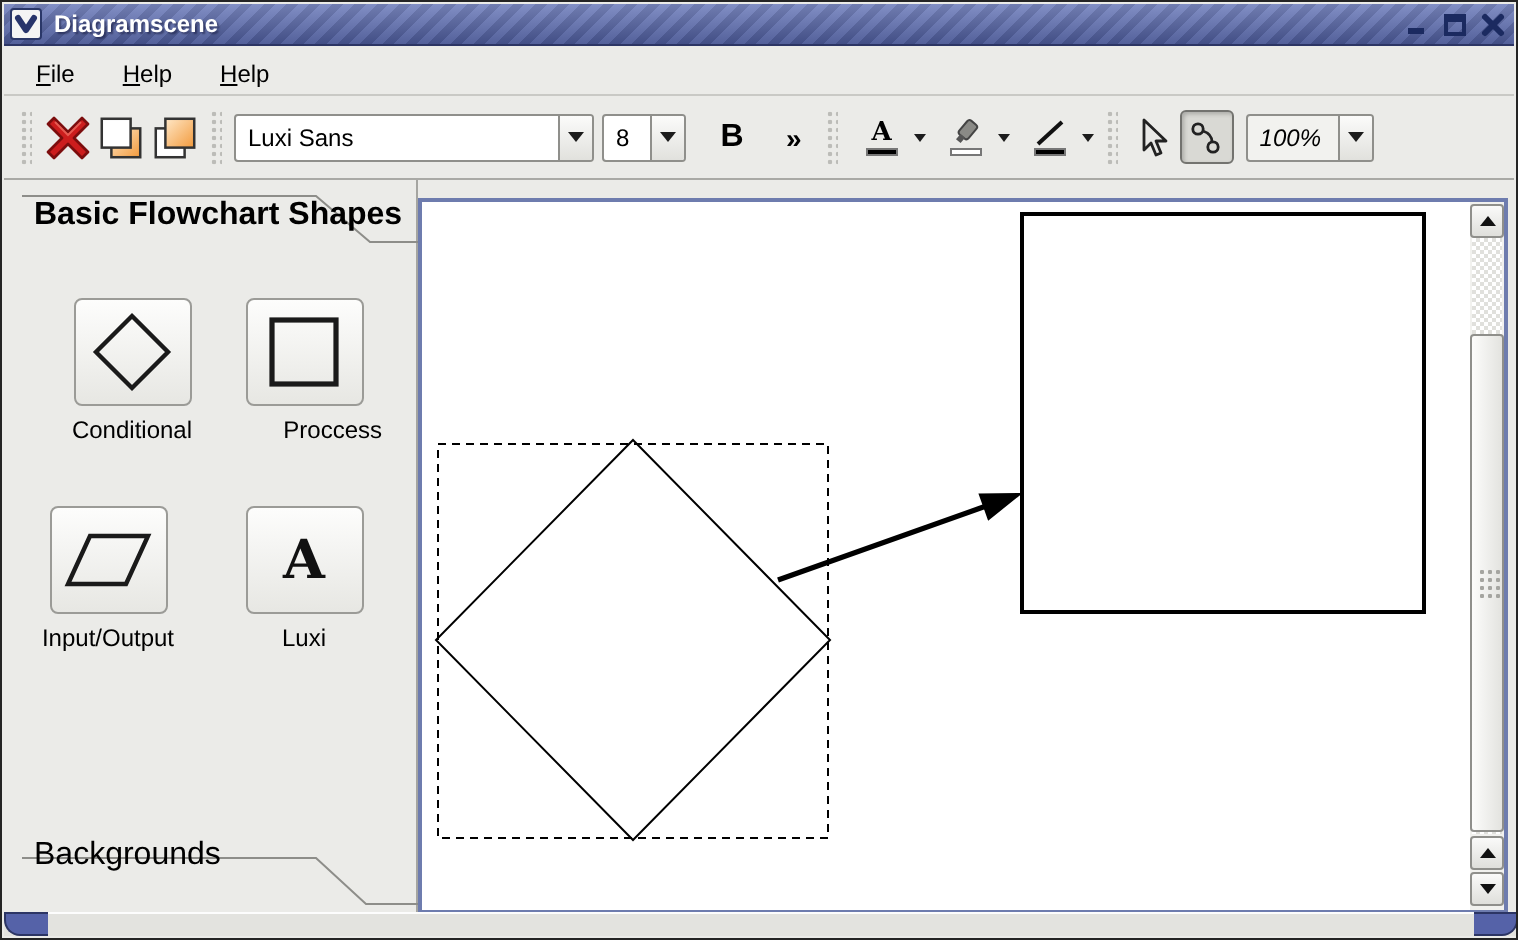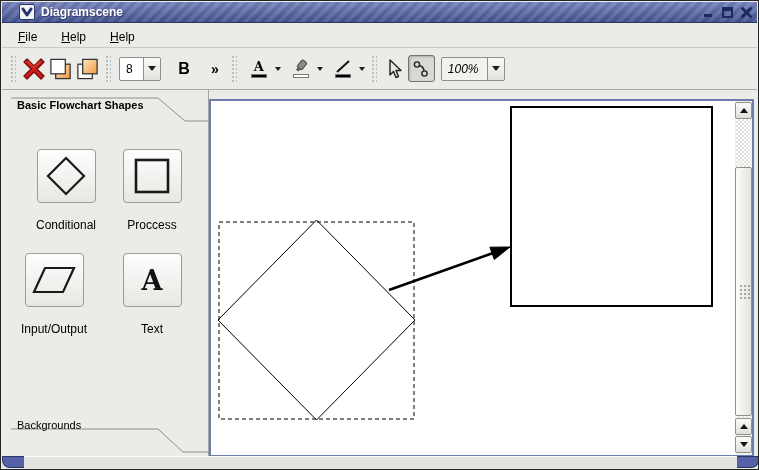--- a/index.html
+++ b/index.html
@@ -6,21 +6,21 @@
   html,body { width:759px; height:470px; overflow:hidden; background:#d6d6d2;
               font-family:"Liberation Sans", sans-serif; }
   .window { position:relative; width:759px; height:470px; background:#ebebe8;
             border:1px solid #242424; overflow:hidden; }
 
   
   .titlebar { position:absolute; left:1px; top:1px; width:755px; height:21px;
     background:
       linear-gradient(rgba(255,255,255,.18), rgba(0,0,20,.18)),
       repeating-linear-gradient(135deg,#6676b8 0 4px,#51609f 4px 8px);
-    display:flex; align-items:center; border-bottom:1px solid #2c3564;padding-left:14px; }
+    display:flex; align-items:center; border-bottom:1px solid #2c3564; }
   .tb-menuicon { width:16px; height:16px; margin-left:3px; background:#f4f4f4;
     border:1px solid #2a3768; border-radius:2px; display:flex; align-items:center; justify-content:center; }
   .tb-title { color:#fff; font-weight:bold; font-size:12px; margin-left:6px;
     text-shadow:1px 1px 1px rgba(0,0,30,.45); flex:1; }
   .tb-btn { width:16px; height:16px; margin-right:3px; display:flex;
     align-items:center; justify-content:center; cursor:default; }
 
   
   .menubar { position:absolute; left:1px; top:22px; width:755px; height:25px;
     background:#ebebe8; display:flex; align-items:flex-end; padding-left:8px;
@@ -58,25 +58,25 @@
   .colorbtn .glyph { font-weight:bold; font-size:13px; line-height:13px; font-family:"DejaVu Serif",serif; }
   .mini-dd { width:10px; height:24px; display:flex; align-items:center; justify-content:center; margin-left:2px; }
   .mini-dd .arr-down { border-left-width:3px; border-right-width:3px; border-top-width:4px; }
   .zoom-combo { width:64px; margin-left:6px; background:#f2f2ef; }
   .zoom-combo .cval { text-align:left;font-style:italic; }
 
   
   .left-panel { position:absolute; left:2px; top:89px; width:206px; height:368px;
     background:#ebebe8; border-right:1px solid #a5a5a1; }
   .toolbox-tab { position:absolute; left:0; width:206px; height:28px; }
-  .toolbox-label { position:absolute; font-size:11px; color:#000; }
+  .toolbox-label { position:absolute; font-size:16px; color:#000; }
   .shape-cell { position:absolute; width:78px; text-align:center; }
   .shape-btn { width:59px; height:54px; margin:0 auto; border:1px solid #9b9b97; border-radius:4px;
     background:linear-gradient(#fdfdfc,#e7e7e3); display:flex; align-items:center; justify-content:center; }
-  .shape-label { font-size:12px; margin-top:15px; color:#000; }
+  .shape-label { font-size:12px; margin-top:5px; color:#000; }
   .letterA { font-family:"DejaVu Serif", serif; font-weight:bold; font-size:27px; color:#111; }
 
   .canvas-frame { position:absolute; left:208px; top:98px; width:545px; height:358px;
     border:2px solid #6e7cae; background:#fff; }
   .canvas-area { position:absolute; left:0; top:0; width:524px; height:354px; background:#fff; }
   .vscroll { position:absolute; right:0; top:0; width:17px; height:354px; background:#f1f1ee; }
   .sb-btn { position:absolute; left:0; width:17px; height:17px;
     background:linear-gradient(#fafaf9,#dfdfdb); border:1px solid #8f8f8b; border-radius:2px;
     display:flex; align-items:center; justify-content:center; }
   .sb-groove { position:absolute; left:1px; width:15px; top:18px; bottom:38px; background:#fff;
@@ -168,20 +168,26 @@
               <stop offset="1" stop-color="#f29a3c"></stop>
             </linearGradient>
           </defs>
         <rect x="3" y="8" width="15" height="15" fill="#fff" stroke="#333" stroke-width="1.3"></rect>
         <rect x="8" y="3" width="15" height="15" fill="url(#og2)" stroke="#333" stroke-width="1.3"></rect>
       </svg>
     </div>
 
     <div class="tb-handle"></div>
 
+    <div class="combo font-combo">
+      <span class="cval">Luxi Sans</span>
+      <span class="cdd">
+          <span class="arr-down"></span>
+        </span>
+    </div>
 
     <div class="combo size-combo">
       <span class="cval">8</span>
       <span class="cdd">
           <span class="arr-down"></span>
         </span>
     </div>
 
     <div class="tool-btn bold-btn">B</div>
     <div class="overflow-btn">»</div>
@@ -257,21 +263,21 @@
 
     <div class="shape-cell" style="left:24px; top:59px;">
       <div class="shape-btn">
         <svg width="42" height="42" viewBox="0 0 42 42">
           <polygon points="21,3 39,21 21,39 3,21" fill="none" stroke="#1a1a1a" stroke-width="2.2"></polygon>
         </svg>
       </div>
       <div class="shape-label">Conditional</div>
     </div>
 
-    <div class="shape-cell" style="left:110px; top:59px;">
+    <div class="shape-cell" style="left:110px; top:59px;text-align:right;">
       <div class="shape-btn">
         <svg width="42" height="42" viewBox="0 0 42 42">
           <rect x="5" y="5" width="32" height="32" fill="none" stroke="#1a1a1a" stroke-width="2.6"></rect>
         </svg>
       </div>
       <div class="shape-label">Proccess</div>
     </div>
 
     <div class="shape-cell" style="left:12px; top:163px;">
       <div class="shape-btn">
@@ -279,21 +285,21 @@
           <polygon points="13,7 42,7 31,31 2,31" fill="none" stroke="#1a1a1a" stroke-width="2.2"></polygon>
         </svg>
       </div>
       <div class="shape-label">Input/Output</div>
     </div>
 
     <div class="shape-cell" style="left:110px; top:163px;">
       <div class="shape-btn">
         <span class="letterA">A</span>
       </div>
-      <div class="shape-label">Text</div>
+      <div class="shape-label">Luxi</div>
     </div>
 
     <svg class="toolbox-tab" style="top:336px;" viewBox="0 0 206 28">
       <path d="M8 3 H155 L180 26 H206" fill="none" stroke="#8d8d89" stroke-width="1"></path>
     </svg>
     <div class="toolbox-label" style="left:14px; top:329px;">Backgrounds</div>
   </div>
 
   <div class="canvas-frame">
     <div class="canvas-area">

